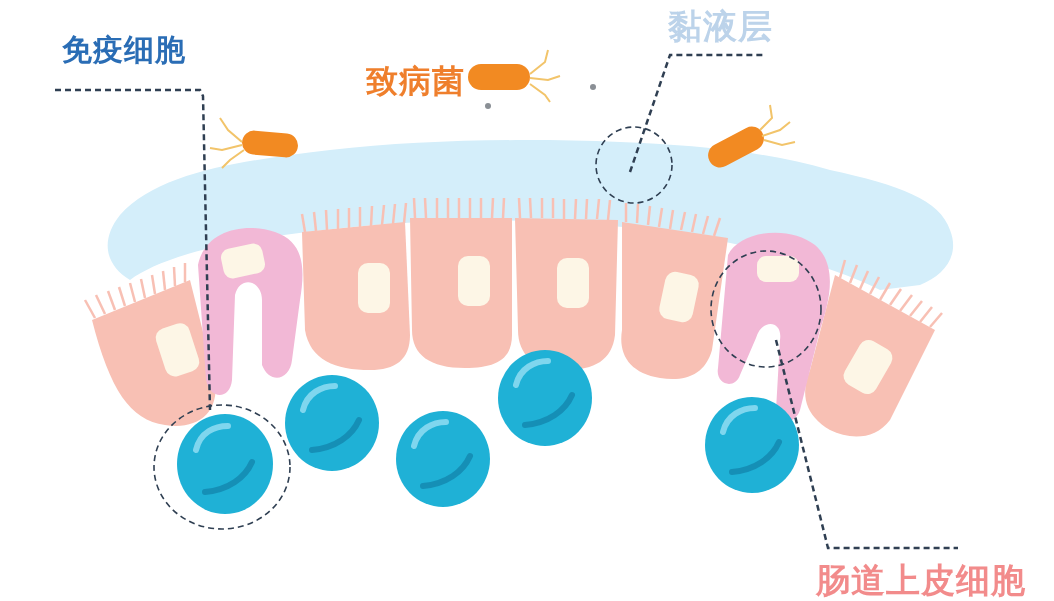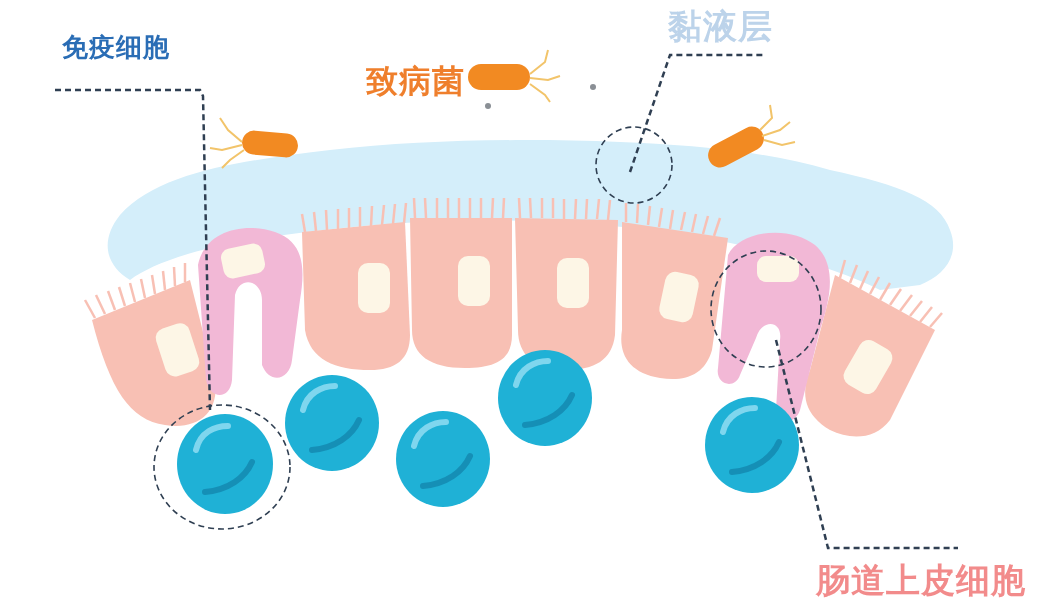--- a/index.html
+++ b/index.html
@@ -1,19 +1,19 @@
 <!DOCTYPE html>
 <html><head>
 <meta charset="utf-8">
 <style>
   html, body { margin: 0; padding: 0; background: #ffffff; }
   body { width: 1054px; height: 601px; position: relative; overflow: hidden; font-family: "DejaVu Sans", sans-serif; }
   #canvas { position: absolute; left: 0; top: 0; width: 1054px; height: 601px; }
   .label { position: absolute; font-weight: bold; letter-spacing: 1px; white-space: nowrap; font-family: "DejaVu Sans", sans-serif; }
-  .label-immune { left: 62px; top: 30px; font-size: 26px; color: #2a6db5; }
+  .label-immune { left: 62px; top: 30px; font-size: 30px; color: #2a6db5; }
   .label-pathogen { left: 334px; top: 60px; font-size: 32px; color: #ef7f2c; margin-left: 32px; }
   .label-mucus { left: 668px; top: 4px; font-size: 34px; color: #bcd3ea; }
   .label-epithelial { left: 816px; top: 558px; font-size: 34px; color: #f28b8b; }
 </style>
 </head>
 <body>
 
 <svg id="canvas" viewBox="0 0 1054 601" xmlns="http://www.w3.org/2000/svg">
 
   <path d="M120,215 C160,170 250,160 330,150 C420,140 520,138 620,142 C690,145 760,150 830,170 C900,185 940,200 950,230 C960,255 945,275 920,285 L880,290 C820,260 720,235 600,225 C480,215 360,222 250,240 C190,250 150,265 130,280 C105,265 100,240 120,215 Z" fill="#d4eefa"></path>

